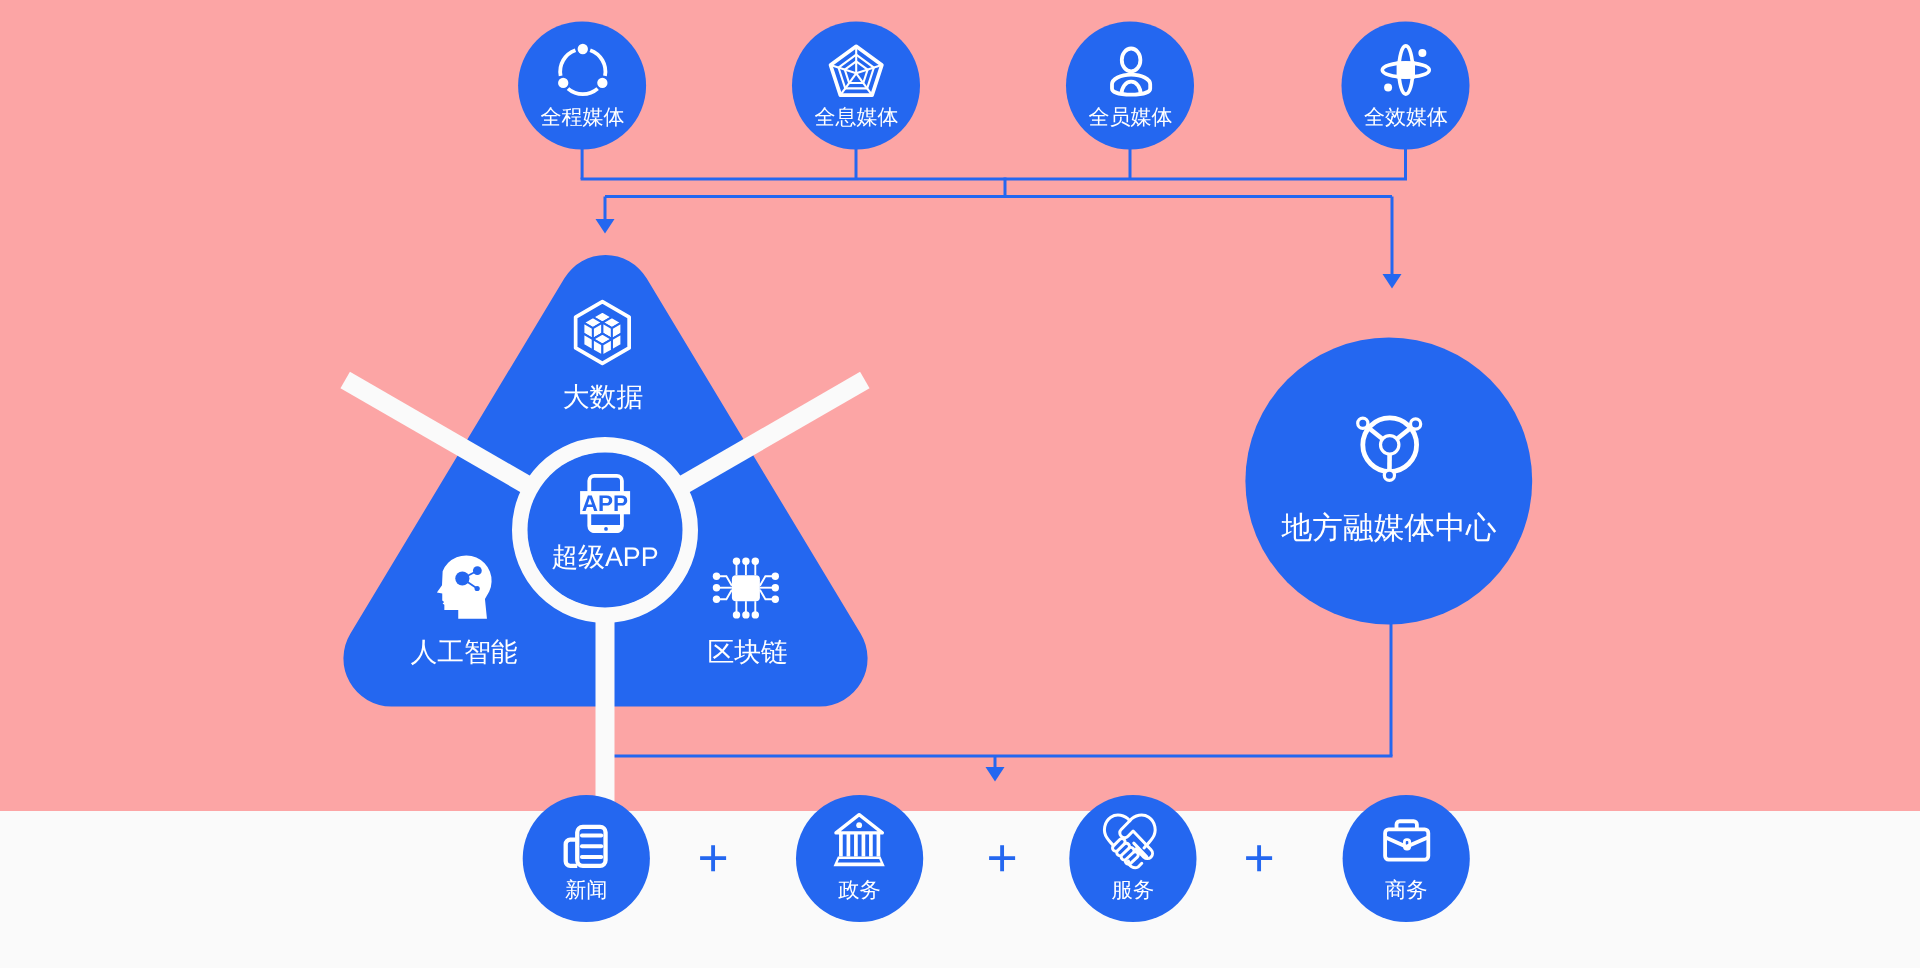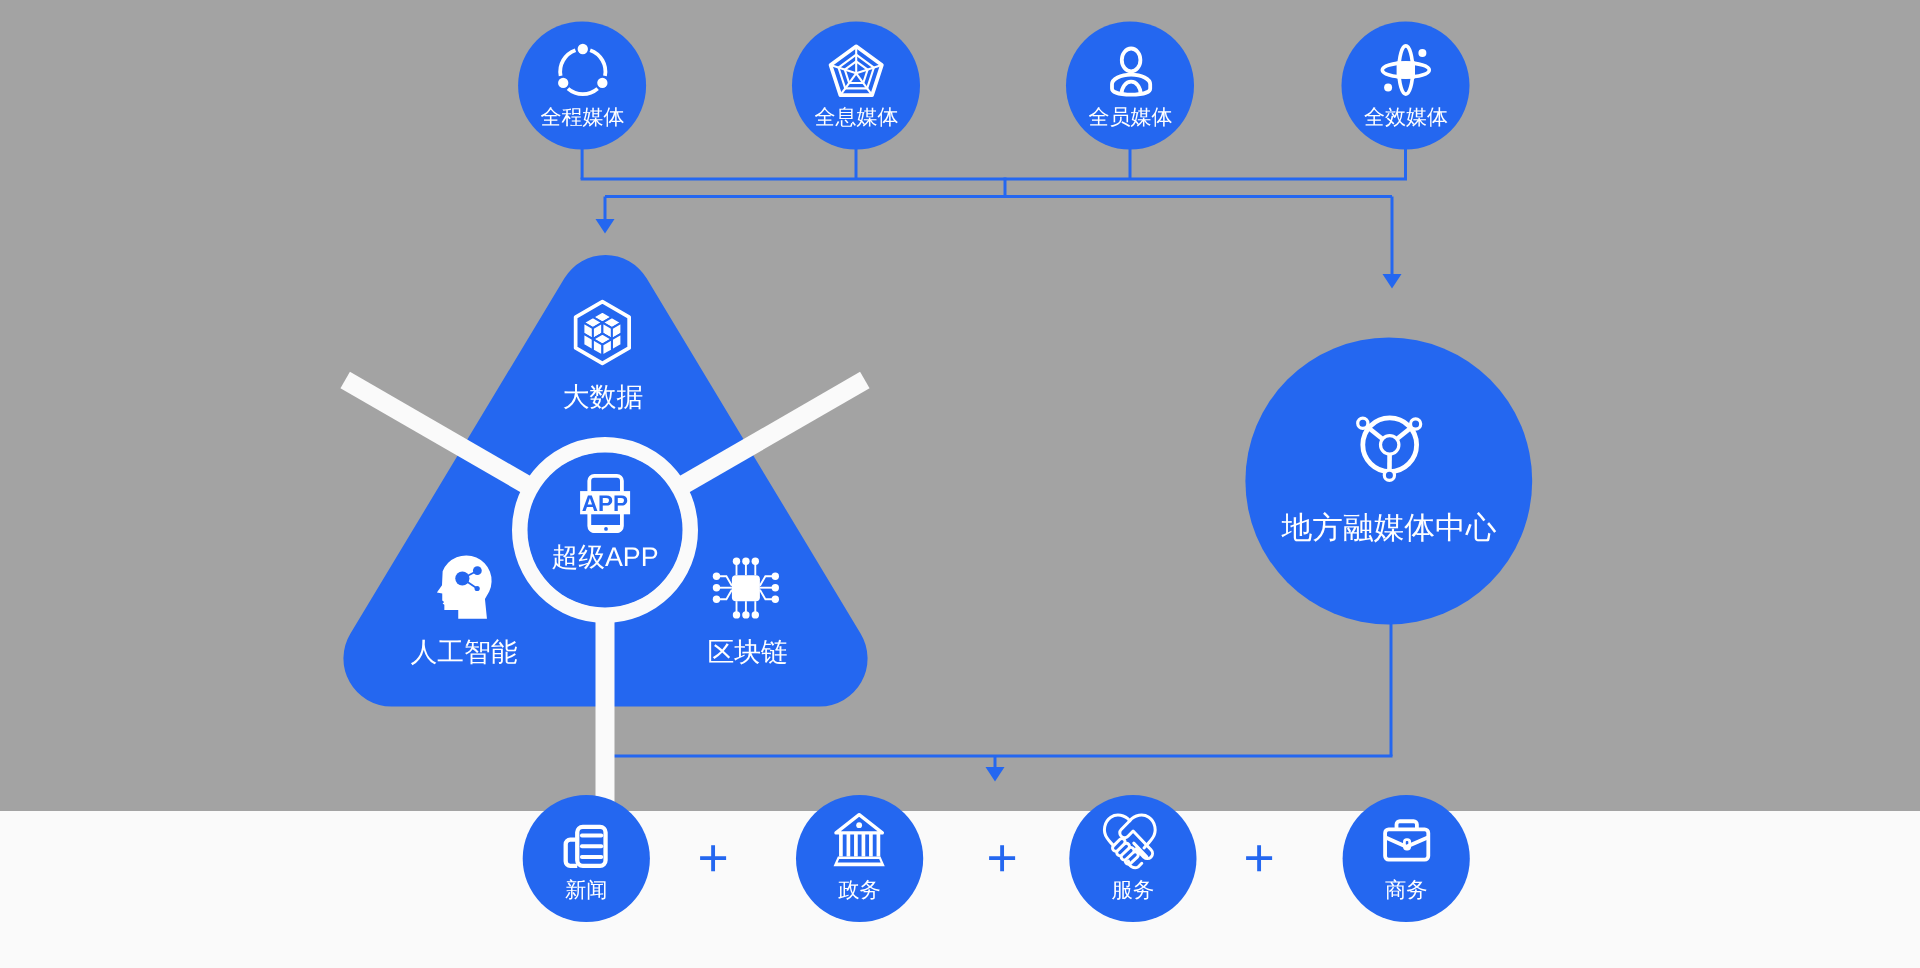--- a/index.html
+++ b/index.html
@@ -1,20 +1,20 @@
 <!DOCTYPE html>
 <html><head>
 <meta charset="utf-8">
 <title>Media Convergence Diagram</title>
 <style>
   html,body{margin:0;padding:0;}
   body{width:1920px;height:968px;background:#fafafa;overflow:hidden;
        -webkit-font-smoothing:antialiased;text-rendering:geometricPrecision;
        font-family:"Liberation Sans",sans-serif;}
-  #stage{position:relative;width:1920px;height:811px;background:#a3a3a3;text-decoration:underline;}
+  #stage{position:relative;width:1920px;height:811px;background:#fca5a5;text-decoration:underline;}
   svg{position:absolute;left:0;top:0;}
   .lbl{fill:#ffffff;font-family:"Liberation Sans",sans-serif;text-anchor:middle;
        dominant-baseline:central;}
   .lbl-sm{font-size:21px;}
   .lbl-md{font-size:26.8px;}
   .lbl-lg{font-size:30.7px;}
   .lbl-xs{font-size:21.3px;}
 </style>
 </head>
 <body>

